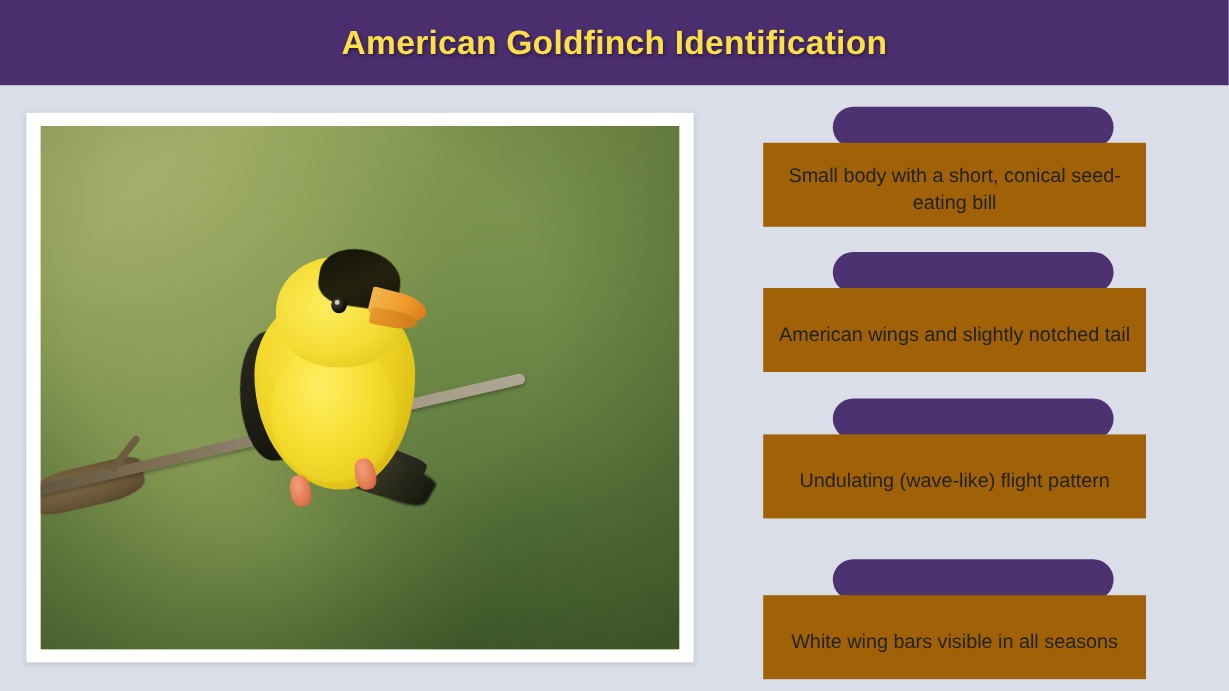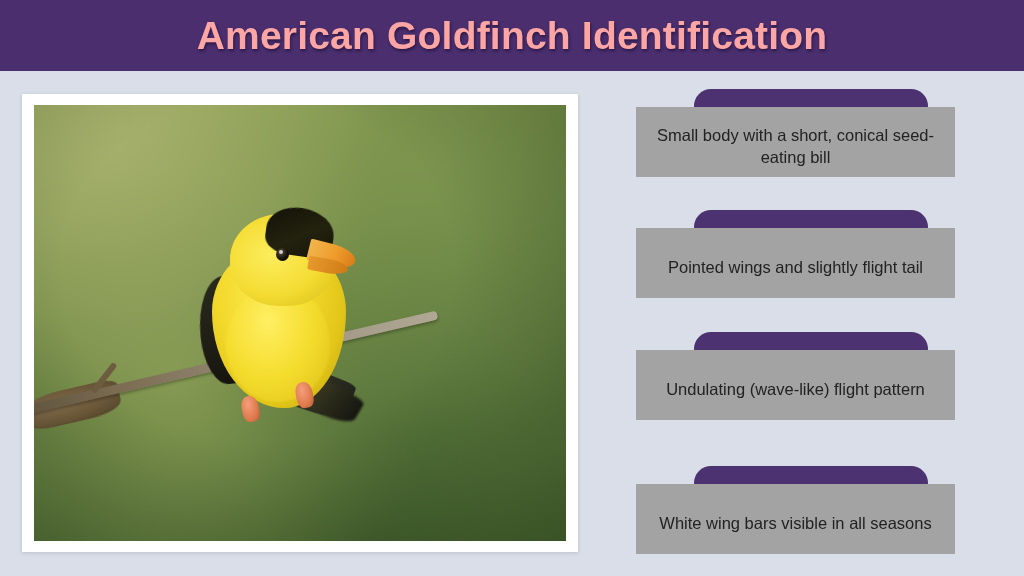--- a/index.html
+++ b/index.html
@@ -21,22 +21,22 @@
     left: 0;
     top: 0;
     width: 1024px;
     height: 71px;
     background: #4a2e6e;
     display: flex;
     align-items: center;
     justify-content: center;
   }
   .title-text {
-    color: #fca5a5;
-    font-size: 39px;
+    color: #fde047;
+    font-size: 28px;
     font-weight: bold;
     letter-spacing: 0.2px;
     text-shadow: 1px 2px 3px rgba(20, 8, 40, 0.55);
     white-space: nowrap;
   }
 
   
   .photo-frame {
     position: absolute;
     left: 22px;
@@ -256,24 +256,24 @@
     left: 58px;
     top: 0;
     width: 234px;
     height: 34px;
     background: #4c3270;
     border-radius: 17px;
   }
   .card-body {
     position: absolute;
     left: 0;
-    top: 18px;
+    top: 30px;
     width: 319px;
     height: 70px;
-    background: #a3a3a3;
+    background: #a16207;
     display: flex;
     align-items: center;
     justify-content: center;
     text-align: center;
     box-sizing: border-box;
     padding: 0 10px;
   }
   .card-text {
     position: relative;
     z-index: 2;
@@ -324,21 +324,21 @@
   <div class="card-wrap" style="top:0px;">
     <div class="card-tab"></div>
     <div class="card-body">
       <span class="card-text">Small body with a short, conical seed-eating bill</span>
     </div>
   </div>
 
   <div class="card-wrap" style="top:121px;">
     <div class="card-tab"></div>
     <div class="card-body">
-      <span class="card-text">Pointed wings and slightly flight tail</span>
+      <span class="card-text">American wings and slightly notched tail</span>
     </div>
   </div>
 
   <div class="card-wrap" style="top:243px;padding-left:39px;">
     <div class="card-tab"></div>
     <div class="card-body">
       <span class="card-text">Undulating (wave-like) flight pattern</span>
     </div>
   </div>
 

